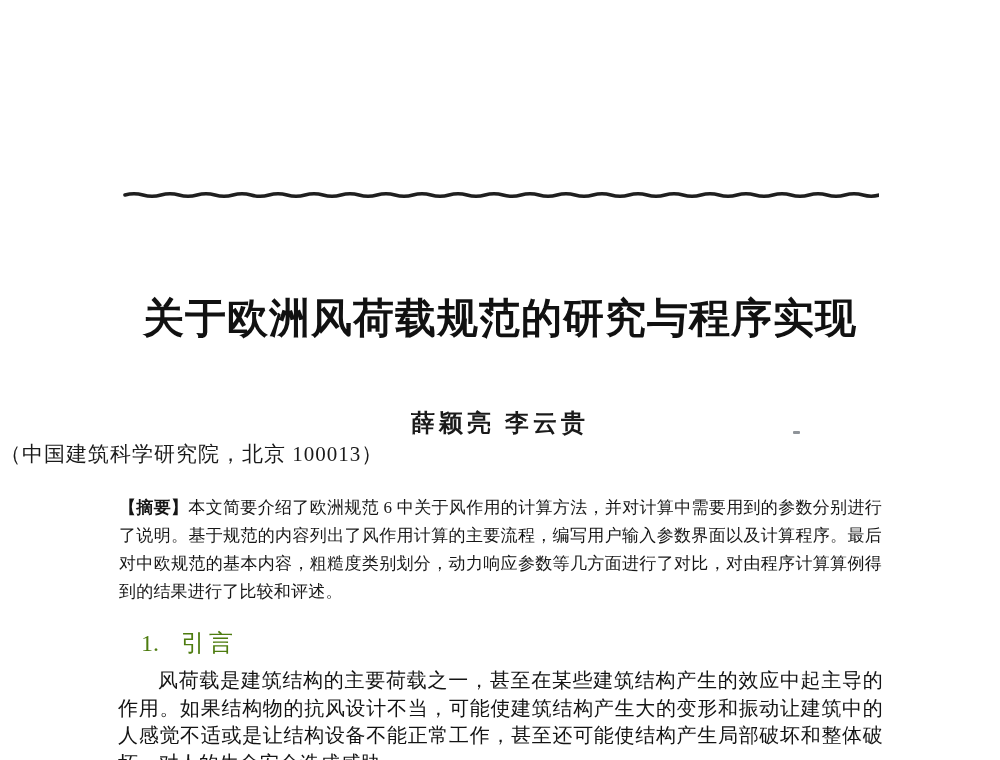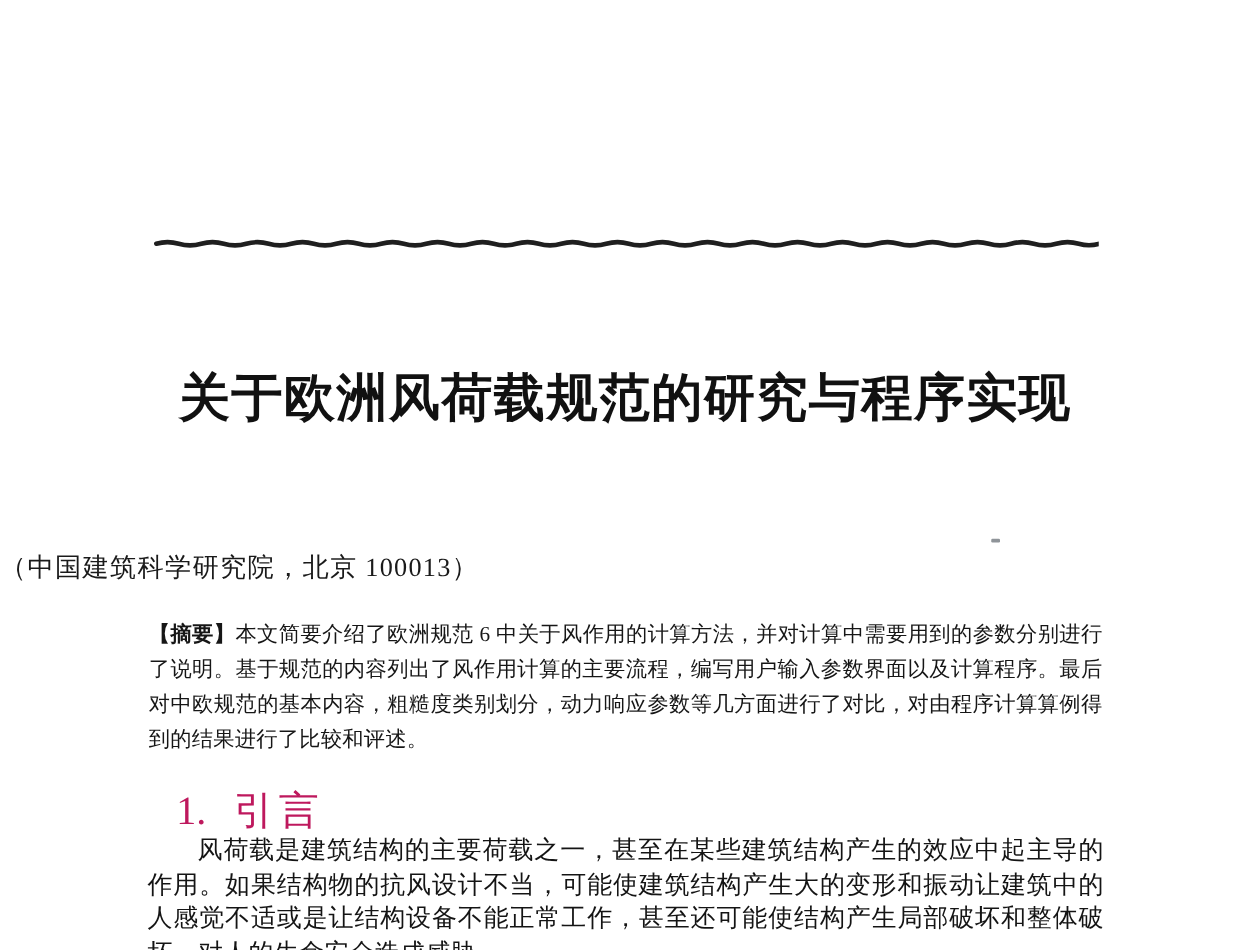--- a/index.html
+++ b/index.html
@@ -91,22 +91,22 @@
   .abstract .abstract-label {
     font-weight: bold;
     font-family: "Liberation Sans", sans-serif;
   }
 
   
   .section-heading {
     position: absolute;
     left: 141px;
     top: 627px;
-    font-size: 32px;
-    color: #be185d;
+    font-size: 24px;
+    color: #4d7c0f;
     white-space: nowrap;
   }
   .section-heading .sec-num {
     font-family: "Liberation Serif", serif;
     margin-right: 22px;
   }
   .section-heading .sec-title {
     font-family: "Liberation Sans", sans-serif;
     letter-spacing: 4px;
   }
@@ -140,20 +140,21 @@
 
 <div class="page">
 
 
   <svg class="head-rule" viewBox="0 0 756 10" preserveAspectRatio="none" aria-hidden="true">
     <path d="M2,5 q9,-2.6 18,0 t18,0 t18,0 t18,0 t18,0 t18,0 t18,0 t18,0 t18,0 t18,0 t18,0 t18,0 t18,0 t18,0 t18,0 t18,0 t18,0 t18,0 t18,0 t18,0 t18,0 t18,0 t18,0 t18,0 t18,0 t18,0 t18,0 t18,0 t18,0 t18,0 t18,0 t18,0 t18,0 t18,0 t18,0 t18,0 t18,0 t18,0 t18,0 t18,0 t18,0 t18,-0.5" fill="none" stroke="#1f1f1f" stroke-width="3.6" stroke-linecap="round"></path>
   </svg>
 
   <div class="article-title">关于欧洲风荷载规范的研究与程序实现</div>
 
+  <div class="authors">薛颖亮 李云贵</div>
 
   <div class="affiliation">（中国建筑科学研究院，北京 100013）</div>
 
   <div class="scan-speck"></div>
 
   <div class="abstract">
     <span class="abstract-label">【摘要】</span><span>本文简要介绍了欧洲规范 6 中关于风作用的计算方法，并对计算中需要用到的参数分别进行了说明。基于规范的内容列出了风作用计算的主要流程，编写用户输入参数界面以及计算程序。最后对中欧规范的基本内容，粗糙度类别划分，动力响应参数等几方面进行了对比，对由程序计算算例得到的结果进行了比较和评述。</span>
   </div>
 
   <div class="section-heading">

